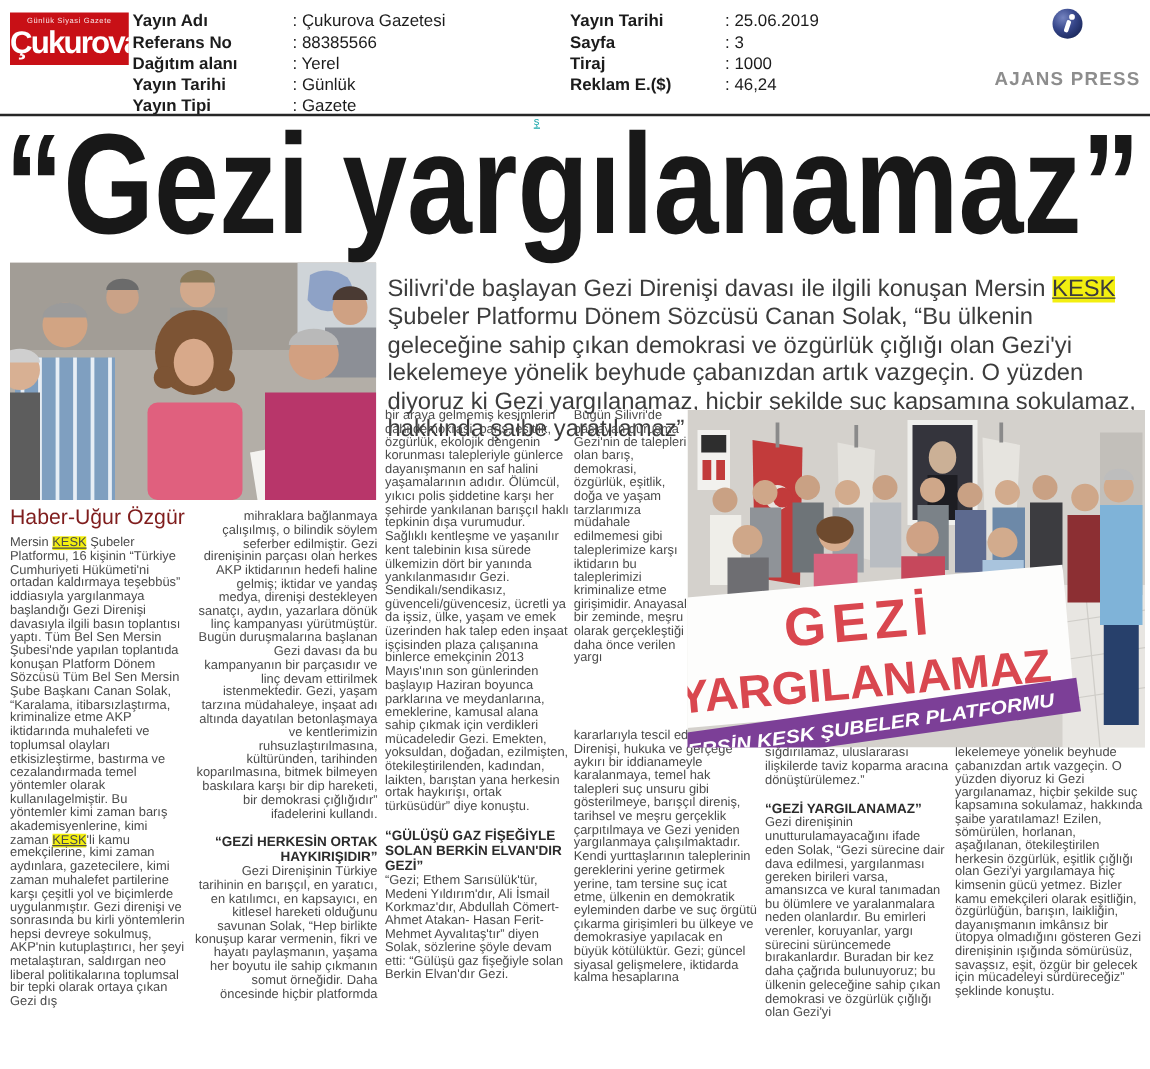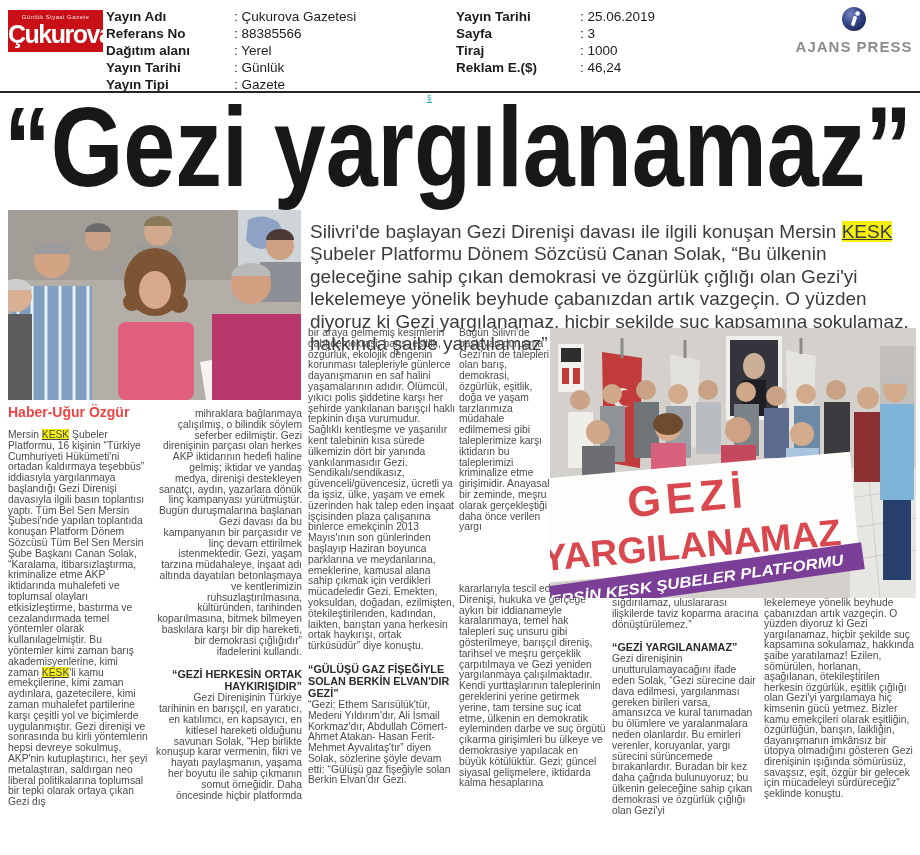--- a/index.html
+++ b/index.html
@@ -11,35 +11,35 @@
   .logo-tagline{font-size:6px;line-height:8px;letter-spacing:.5px;opacity:.9;margin-top:3px;}
   .logo-name{font-size:25px;font-weight:bold;letter-spacing:-1.5px;line-height:26px;}
   .hfields{position:absolute;top:8px;font-size:13.5px;line-height:17px;color:#1c1c1c;}
   .hrow{white-space:nowrap;}
   .hlabel{display:inline-block;font-weight:bold;}
   .fields-left{left:106px;}
   .fields-left .hlabel{width:128px;}
   .fields-right{left:456px;}
   .fields-right .hlabel{width:124px;}
   .agency{position:absolute;left:793px;top:6px;width:122px;text-align:center;}
-  .agency-text{font-size:15px;font-weight:bold;color:#8d8d8d;letter-spacing:1px;margin-top:0;}
+  .agency-text{font-size:15px;font-weight:bold;color:#8d8d8d;letter-spacing:1px;margin-top:16px;}
   .hdr-rule{position:absolute;left:0;top:91px;width:920px;height:2px;background:#262626;}
   .ocr-artifact{position:absolute;left:427px;top:93px;font-size:9px;color:#19a7ab;
                 border-bottom:1px solid #19a7ab;line-height:9px;}
   
   .headline-svg{position:absolute;left:2px;top:94px;overflow:visible;}
   
   .photo1{position:absolute;left:8px;top:210px;}
   .photo2{position:absolute;left:550px;top:328px;}
   
   .intro{position:absolute;left:310px;top:202px;width:607px;font-size:19px;line-height:22.4px;
          color:#3c3c3c;}
   .hl{background:#f3ef10;text-decoration:underline;}
   
-  .byline{position:absolute;left:8px;top:404px;font-size:14px;font-weight:bold;color:#ef4444;}
+  .byline{position:absolute;left:8px;top:404px;font-size:17px;font-weight:normal;color:#7f1d1d;}
   .col{position:absolute;font-size:10.3px;line-height:10.8px;color:#4b4b4b;}
   .col p{margin:0;}
   .col h3{font-size:10.8px;line-height:12px;margin:11px 0 1px 0;color:#2b2b2b;font-weight:bold;}
   .c1{left:8px;top:430px;width:141px;}
   .c2{left:156px;top:409px;width:146px;text-align:right;}
   .c3{left:308px;top:328px;width:148px;}
   .c4a{left:459px;top:328px;width:93px;}
   .c4b{left:459px;top:584px;width:148px;}
   .c5{left:612px;top:598px;width:147px;}
   .c6{left:764px;top:598px;width:151px;line-height:10.6px;}

